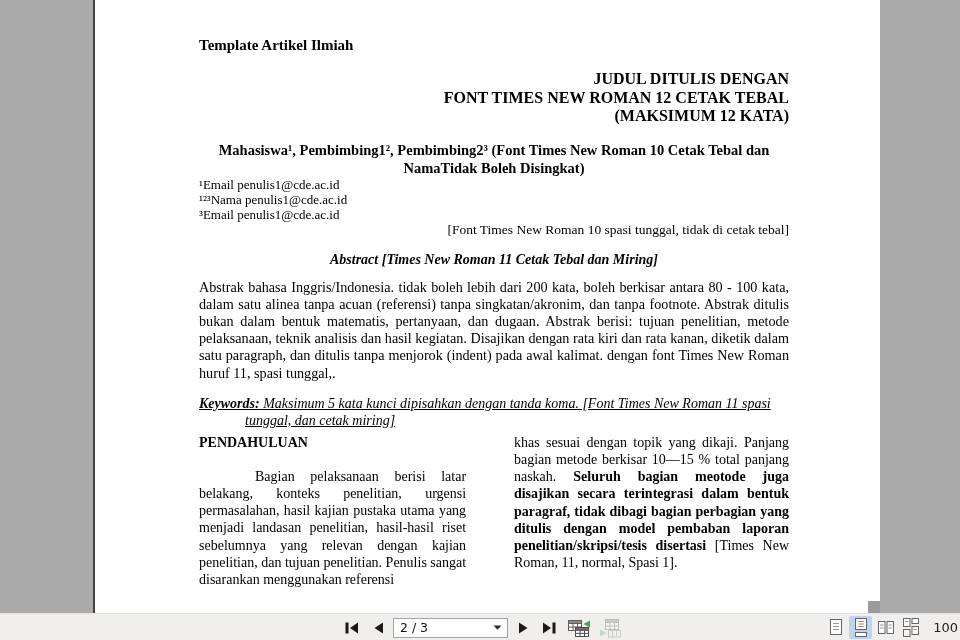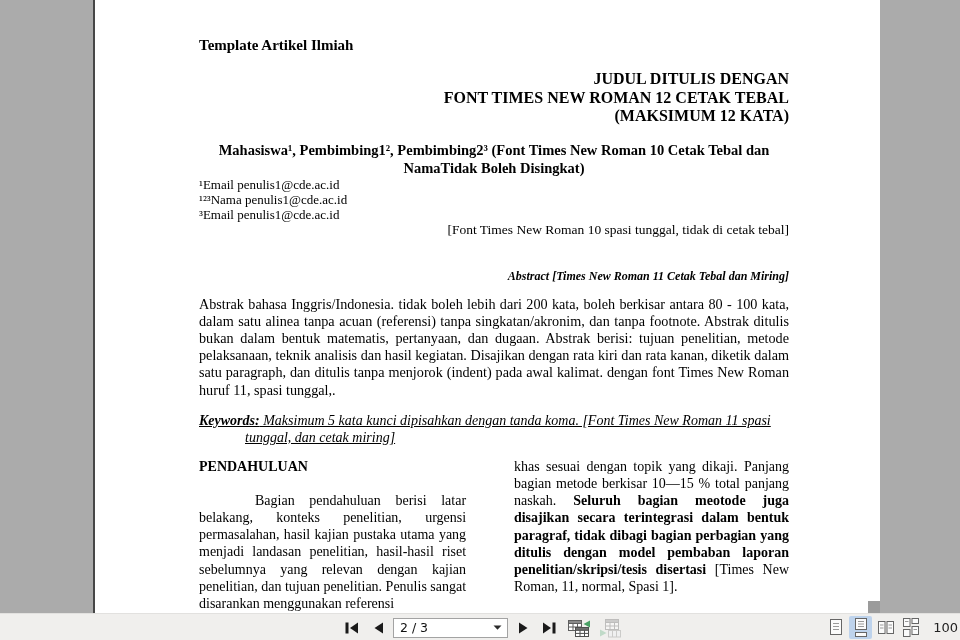--- a/index.html
+++ b/index.html
@@ -13,26 +13,26 @@
   .content { padding:36px 96px 0 104px; color:#000; }
 
   .doc-header { font-size:15px; font-weight:bold; line-height:18px; }
   .title-block { margin-top:16px; text-align:center; }
   .title-block div { font-size:16px; font-weight:bold; line-height:18.5px;text-align:right; }
   .authors { margin-top:15px; text-align:center; }
   .authors div { font-size:14.5px; font-weight:bold; line-height:18px; }
   .affil { margin-top:0; text-align:center; font-size:13px; line-height:15px; }
   .email-line { text-align:left; font-size:13px; line-height:15px; }
   .fontnote { text-align:right; font-size:13.5px; line-height:16px; }
-  .abstract-heading { margin-top:30px; text-align:right; font-size:12px; font-weight:bold; font-style:italic; line-height:17px; }
+  .abstract-heading { margin-top:13px; text-align:center; font-size:14px; font-weight:bold; font-style:italic; line-height:17px; }
   .abstract-body { margin-top:11px; font-size:14.2px; line-height:17.2px; text-align:justify; }
   .keywords { margin-top:13px; font-size:14px; line-height:17px; font-style:italic;
               padding-left:46px; text-indent:-46px;text-decoration:underline; }
   .kw-label { font-weight:bold; }
-  .columns { margin-top:12px; display:flex; }
+  .columns { margin-top:5px; display:flex; }
   .col-left  { width:268px; }
   .col-gap   { width:48px; }
   .col-right { width:276px; }
   .section-heading { font-size:14px; font-weight:bold; line-height:17px; }
   .col-para { font-size:14px; line-height:17.2px; text-align:justify; }
   .col-left .col-para { margin-top:17px; text-indent:56px; }
   .bold-run { font-weight:bold; }
   .scroll-corner { position:absolute; right:0; top:601px; width:12px; height:12px; background:#9b9b9b; }
 
   
@@ -77,21 +77,21 @@
       <div class="fontnote">[Font Times New Roman 10 spasi tunggal, tidak di cetak tebal]</div>
 
       <div class="abstract-heading">Abstract [Times New Roman 11 Cetak Tebal dan Miring]</div>
       <p class="abstract-body">Abstrak bahasa Inggris/Indonesia. tidak boleh lebih dari 200 kata, boleh berkisar antara 80 - 100 kata, dalam satu alinea tanpa acuan (referensi) tanpa singkatan/akronim, dan tanpa footnote. Abstrak ditulis bukan dalam bentuk matematis, pertanyaan, dan dugaan. Abstrak berisi: tujuan penelitian, metode pelaksanaan, teknik analisis dan hasil kegiatan. Disajikan dengan rata kiri dan rata kanan, diketik dalam satu paragraph, dan ditulis tanpa menjorok (indent) pada awal kalimat. dengan font Times New Roman huruf 11, spasi tunggal,.</p>
 
       <div class="keywords"><span class="kw-label">Keywords:</span><span> Maksimum 5 kata kunci dipisahkan dengan tanda koma. [Font Times New Roman 11 spasi tunggal, dan cetak miring]</span></div>
 
       <div class="columns">
         <div class="col-left">
           <div class="section-heading">PENDAHULUAN</div>
-          <p class="col-para">Bagian pendahuluan berisi latar belakang, konteks penelitian, urgensi permasalahan, hasil kajian pustaka utama yang menjadi landasan penelitian, hasil-hasil riset sebelumnya yang relevan dengan kajian penelitian, dan tujuan penelitian. Penulis sangat disarankan menggunakan referensi</p>
+          <p class="col-para">Bagian pelaksanaan berisi latar belakang, konteks penelitian, urgensi permasalahan, hasil kajian pustaka utama yang menjadi landasan penelitian, hasil-hasil riset sebelumnya yang relevan dengan kajian penelitian, dan tujuan penelitian. Penulis sangat disarankan menggunakan referensi</p>
         </div>
         <div class="col-gap"></div>
         <div class="col-right">
           <p class="col-para"><span>khas sesuai dengan topik yang dikaji. Panjang bagian metode berkisar 10—15  % total panjang naskah.  </span><span class="bold-run">Seluruh bagian meotode juga disajikan secara terintegrasi dalam bentuk paragraf, tidak dibagi bagian perbagian yang ditulis dengan model pembaban laporan penelitian/skripsi/tesis disertasi</span><span> [Times New Roman, 11, normal, Spasi 1].</span></p>
         </div>
       </div>
 
     </div>
   </div>
   <div class="scroll-corner"></div>

